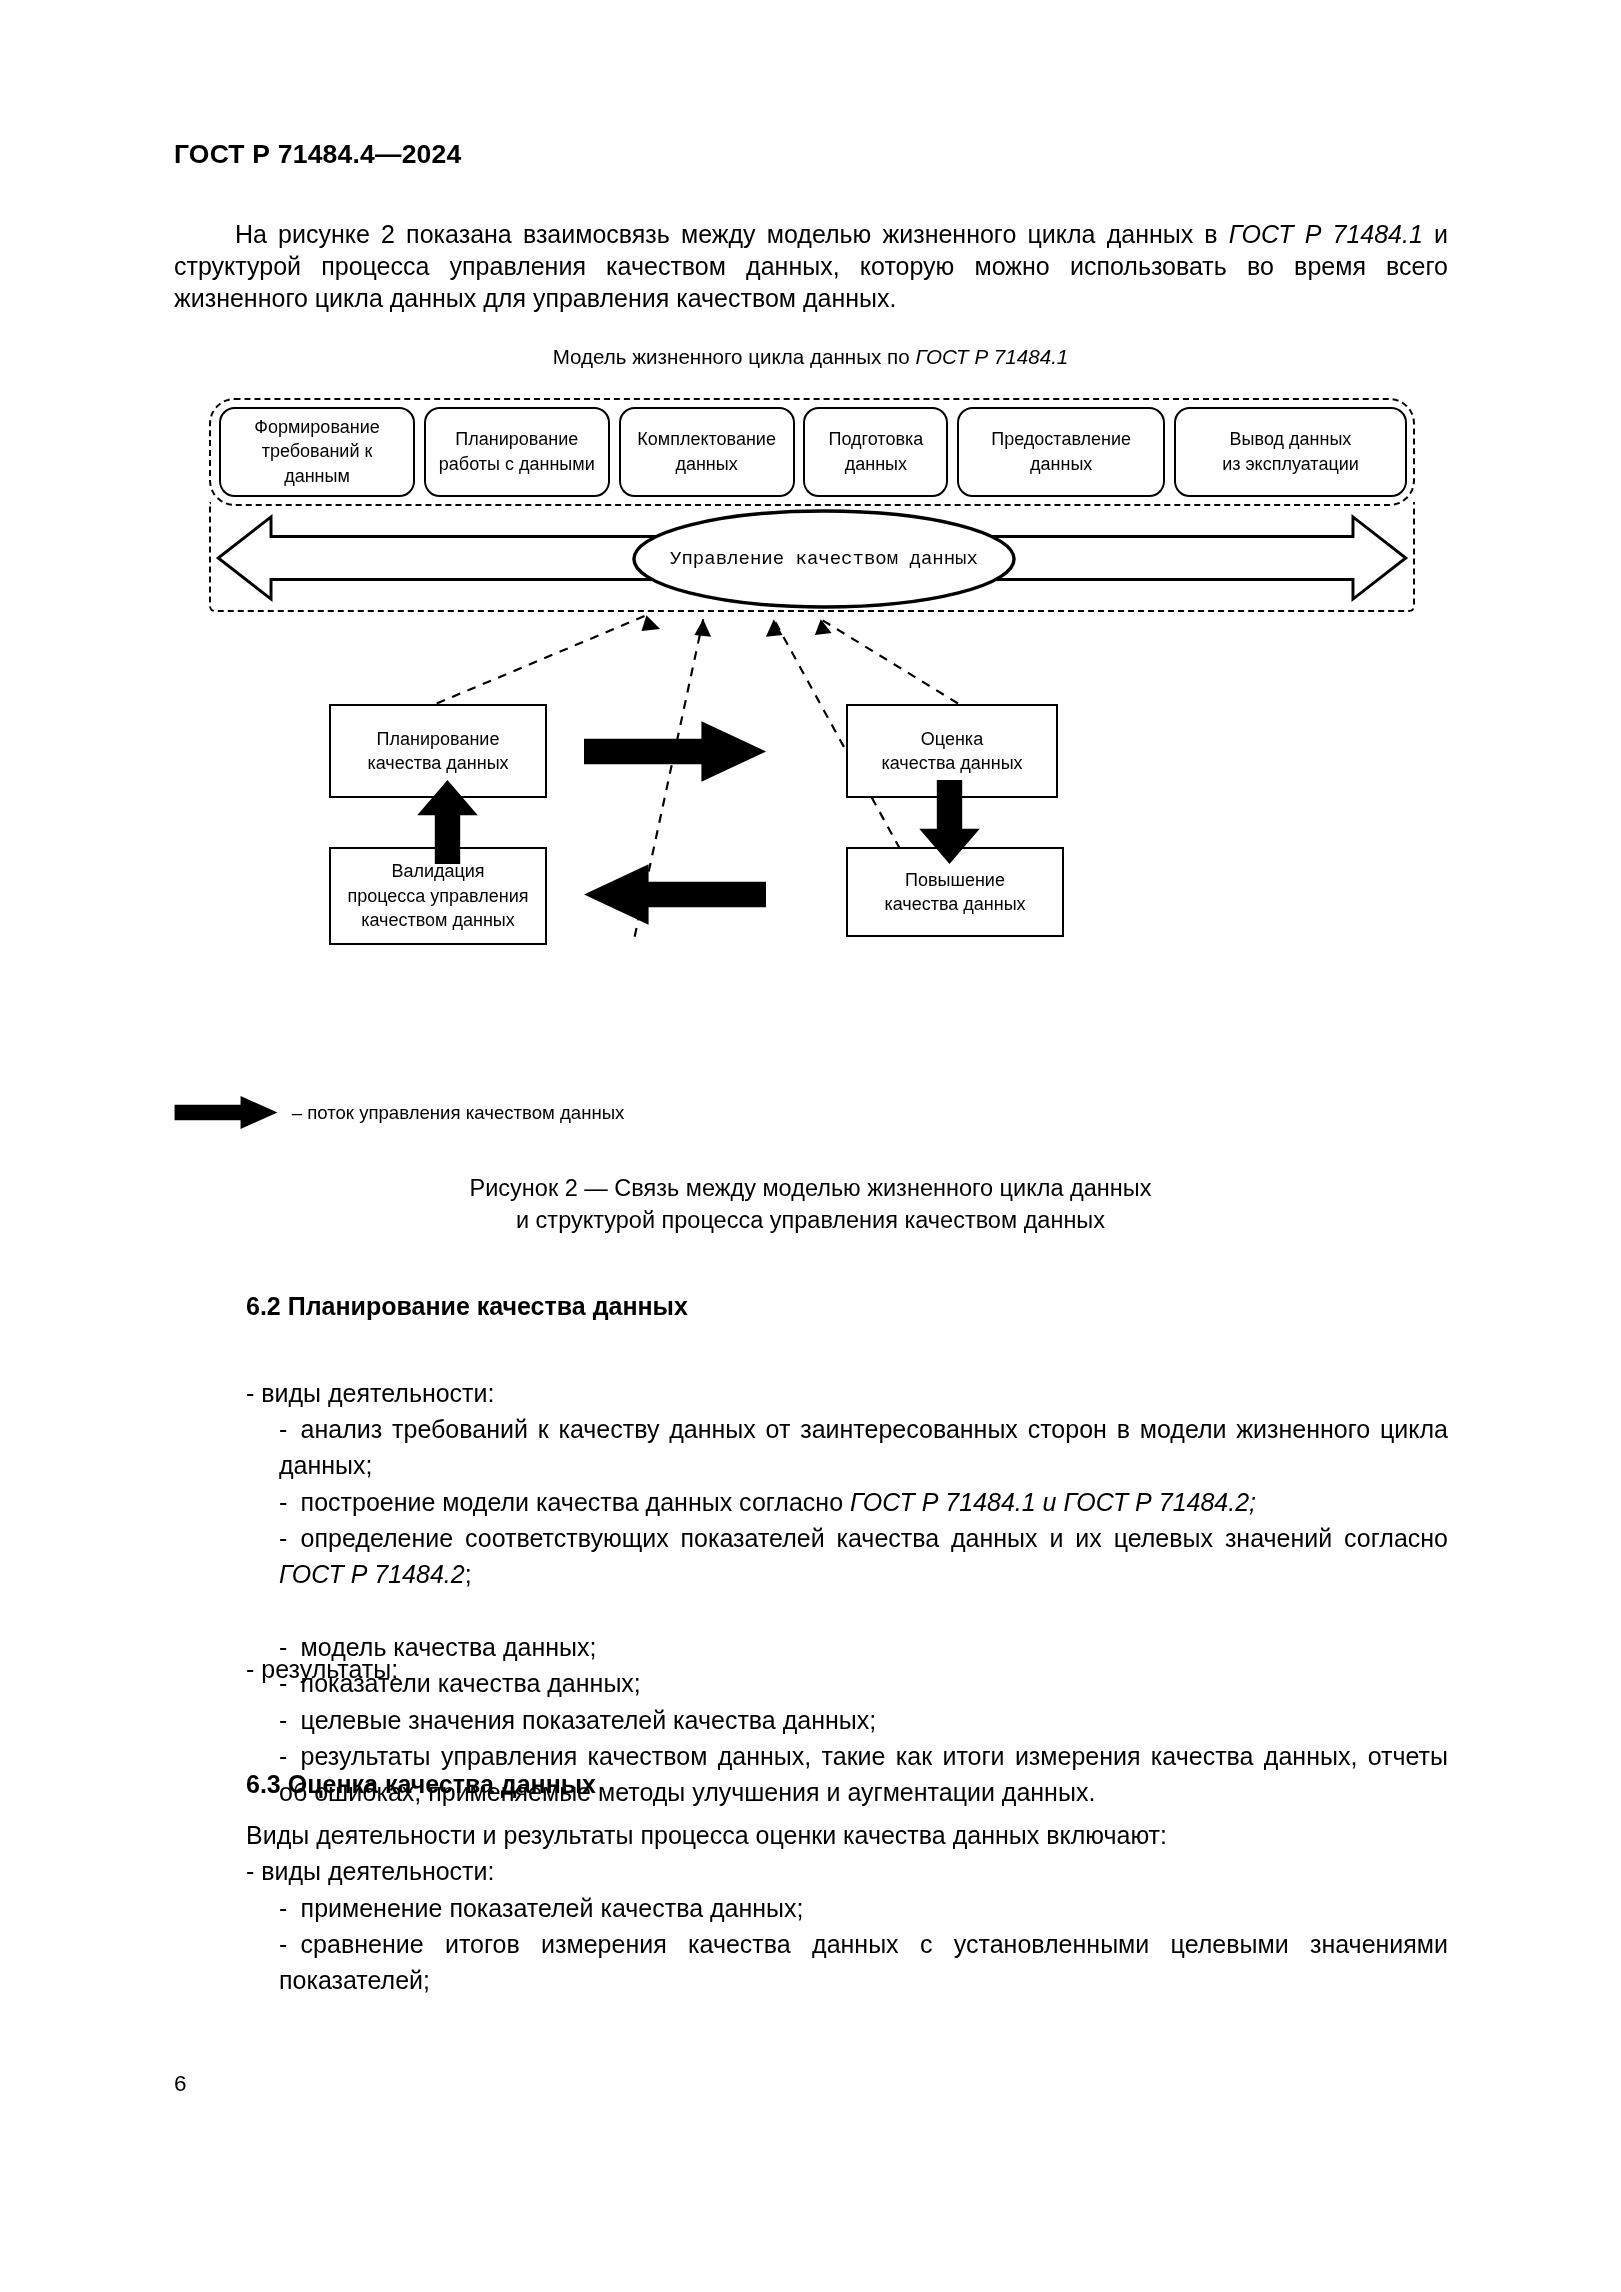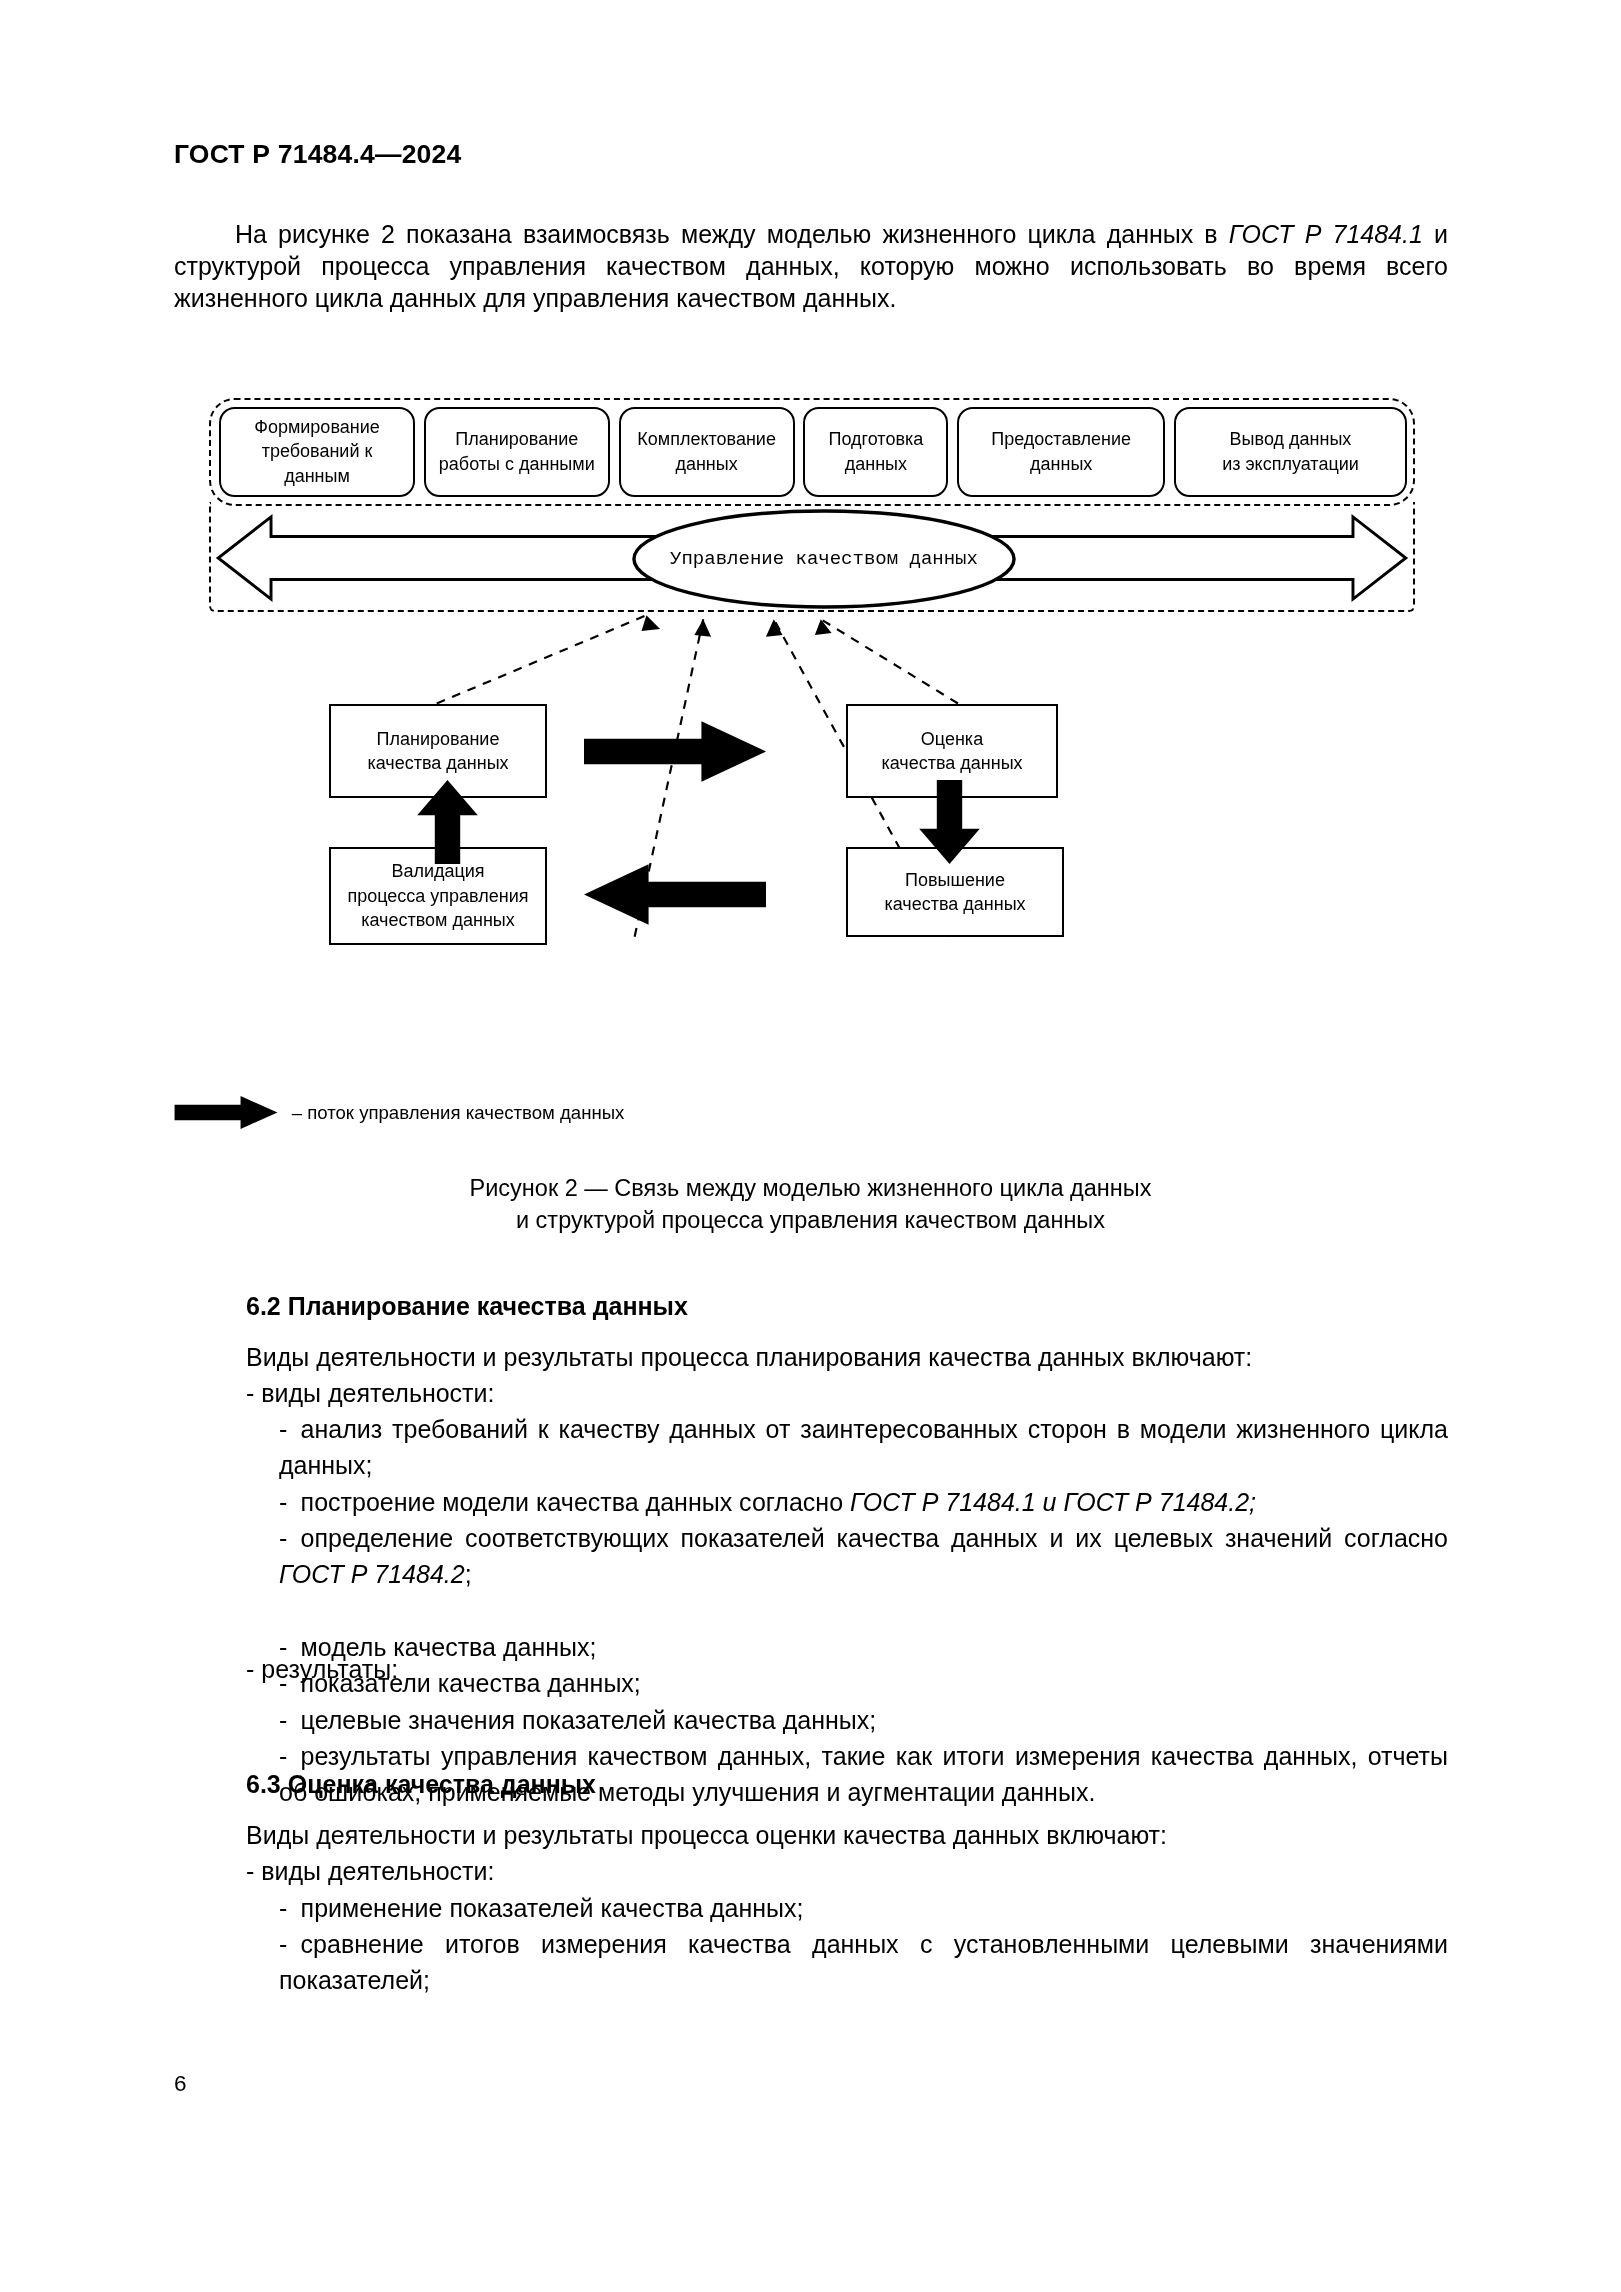--- a/index.html
+++ b/index.html
@@ -258,20 +258,21 @@
 </style>
 </head>
 <body>
 
 <div class="page">
 
   <div class="doc-header">ГОСТ Р 71484.4—2024</div>
 
   <div class="intro"><span>На рисунке 2 показана взаимосвязь между моделью жизненного цикла данных в </span><span class="ital">ГОСТ Р 71484.1</span><span> и структурой процесса управления качеством данных, которую можно использовать во время всего жизненного цикла данных для управления качеством данных.</span></div>
 
+  <div class="fig-title"><span>Модель жизненного цикла данных по </span><span class="ital">ГОСТ Р 71484.1</span></div>
 
   <div class="diagram">
 
     <div class="lc-dashed"></div>
     <div class="lc-dashed-lower"></div>
 
     <div class="lc-row">
       <div class="lc-box" style="flex:0 0 196px;" style2="">Формирование<br>требований к данным</div>
       <div class="lc-box" style="flex:0 0 186px;">Планирование<br>работы с данными</div>
       <div class="lc-box" style="flex:0 0 176px;">Комплектование<br>данных</div>
@@ -343,21 +344,20 @@
     </span>
     <span class="legend-text">– поток управления качеством данных</span>
   </div>
 
   <div class="fig-caption">
     <div>Рисунок 2 — Связь между моделью жизненного цикла данных</div>
     <div>и структурой процесса управления качеством данных</div>
   </div>
 
   <div class="sec-head sec62">6.2 Планирование качества данных</div>
-  <div class="para p62-intro">Виды деятельности и результаты процесса планирования качества данных включают:</div>
   <div class="lvl1 p62-act">-  виды деятельности:</div>
   <div class="lvl2 p62-i1"><span class="dash">-</span><span>анализ требований к качеству данных от заинтересованных сторон в модели жизненного цикла данных;</span></div>
   <div class="lvl2 p62-i2"><span class="dash">-</span><span>построение модели качества данных согласно </span><span class="ital">ГОСТ Р 71484.1 и ГОСТ Р 71484.2;</span></div>
   <div class="lvl2 p62-i3"><span class="dash">-</span><span>определение соответствующих показателей качества данных и их целевых значений согласно </span><span class="ital">ГОСТ Р 71484.2</span><span>;</span></div>
   <div class="lvl1 p62-res">-  результаты:</div>
   <div class="lvl2 p62-r1"><span class="dash">-</span><span>модель качества данных;</span></div>
   <div class="lvl2 p62-r2"><span class="dash">-</span><span>показатели качества данных;</span></div>
   <div class="lvl2 p62-r3"><span class="dash">-</span><span>целевые значения показателей качества данных;</span></div>
   <div class="lvl2 p62-r4"><span class="dash">-</span><span>результаты управления качеством данных, такие как итоги измерения качества данных, отчеты об ошибках, применяемые методы улучшения и аугментации данных.</span></div>
 

